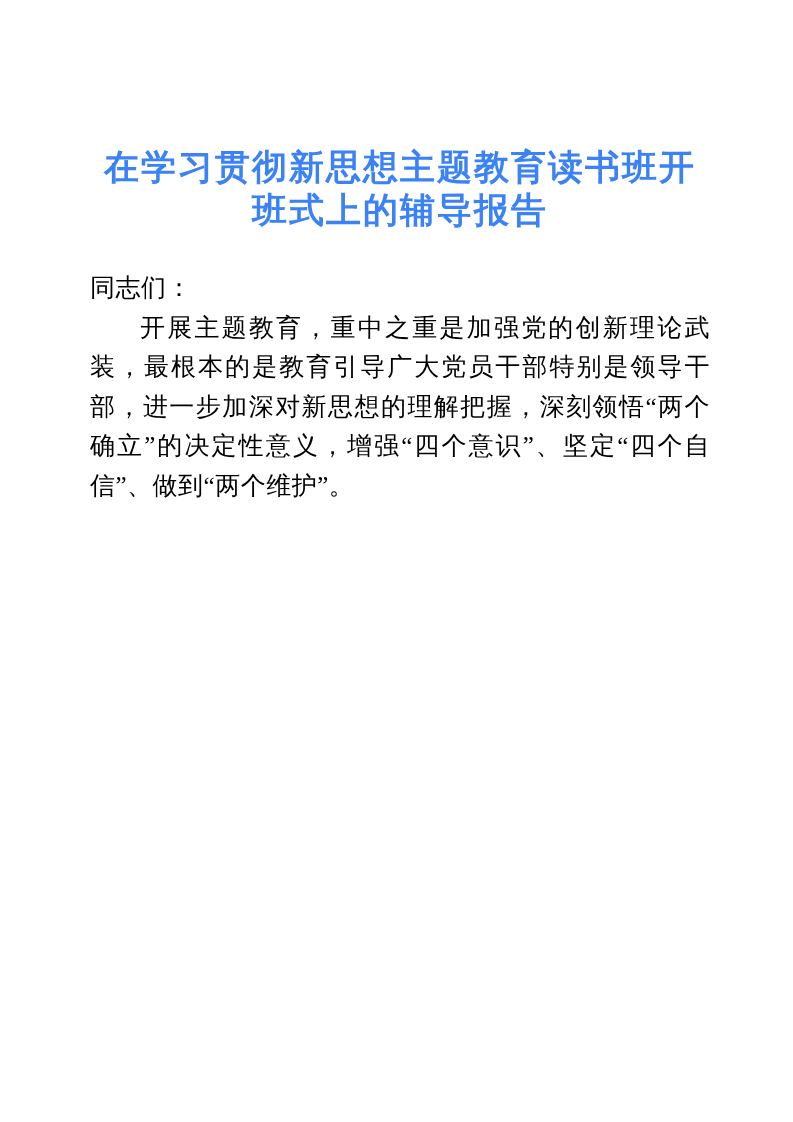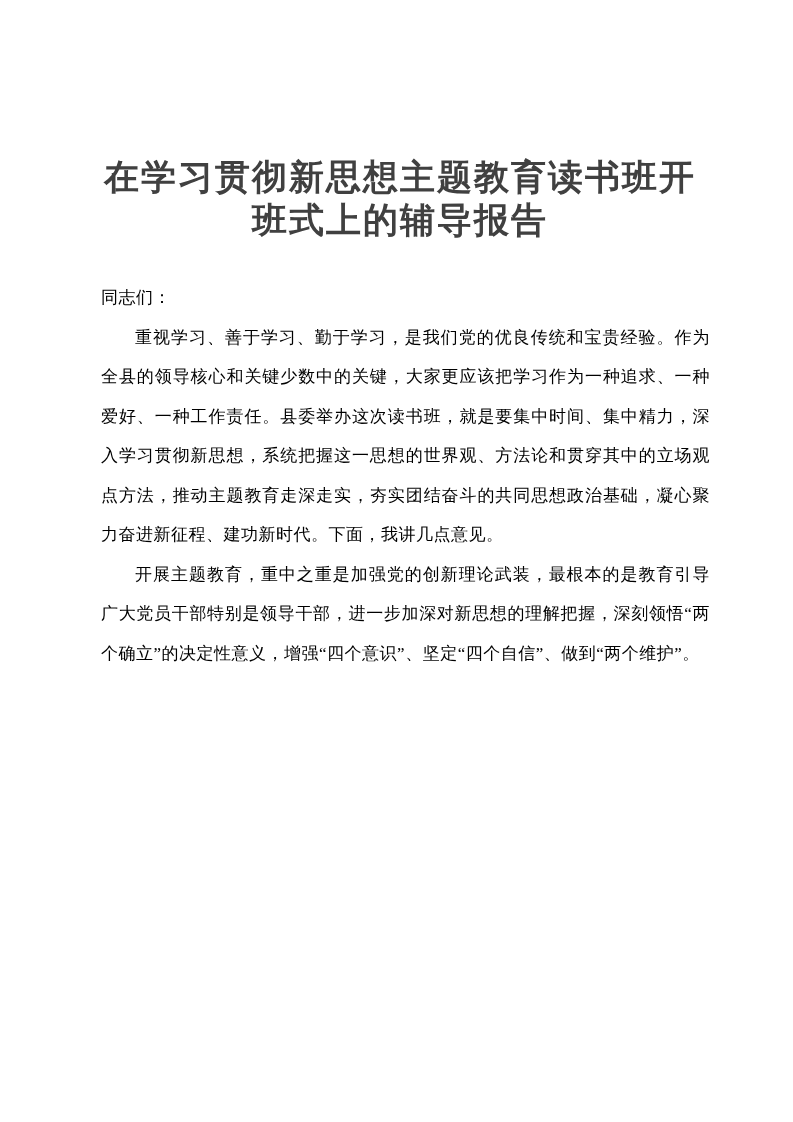--- a/index.html
+++ b/index.html
@@ -17,47 +17,45 @@
     box-sizing: border-box;
     padding: 144px 83px 0 90px;
   }
   .doc-title {
     font-family: "Liberation Serif", "DejaVu Serif", serif;
     font-weight: bold;
     font-size: 35px;
     line-height: 43px;
     letter-spacing: 2px;
     text-align: center;
-    color: #404040;
-    margin: 12px 0 36px 0;
+    color: #3b82f6;
+    margin: 2px 0 36px 0;
   }
   .doc-body {
     font-family: "Liberation Serif", "DejaVu Serif", serif;
-    font-size: 17px;
+    font-size: 25px;
     line-height: 39.5px;
     letter-spacing: 0.5px;
     text-align: justify;
     color: #000000;
-    margin-left: 11px;
   }
   .para {
     margin: 0;
     text-indent: 2em;
   }
   .salutation {
     margin: 0;
     text-indent: 0;
   }
   .heading {
     font-weight: bold;
   }
 </style>
 </head>
 <body>
 
 <div class="page">
   <h1 class="doc-title">在学习贯彻新思想主题教育读书班开班式上的辅导报告</h1>
   <div class="doc-body">
     <p class="para salutation">同志们：</p>
-    <p class="para">重视学习、善于学习、勤于学习，是我们党的优良传统和宝贵经验。作为全县的领导核心和关键少数中的关键，大家更应该把学习作为一种追求、一种爱好、一种工作责任。县委举办这次读书班，就是要集中时间、集中精力，深入学习贯彻新思想，系统把握这一思想的世界观、方法论和贯穿其中的立场观点方法，推动主题教育走深走实，夯实团结奋斗的共同思想政治基础，凝心聚力奋进新征程、建功新时代。下面，我讲几点意见。</p>
     <p class="para">开展主题教育，重中之重是加强党的创新理论武装，最根本的是教育引导广大党员干部特别是领导干部，进一步加深对新思想的理解把握，深刻领悟“两个确立”的决定性意义，增强“四个意识”、坚定“四个自信”、做到“两个维护”。</p>
   </div>
 </div>
 
 </body></html>

